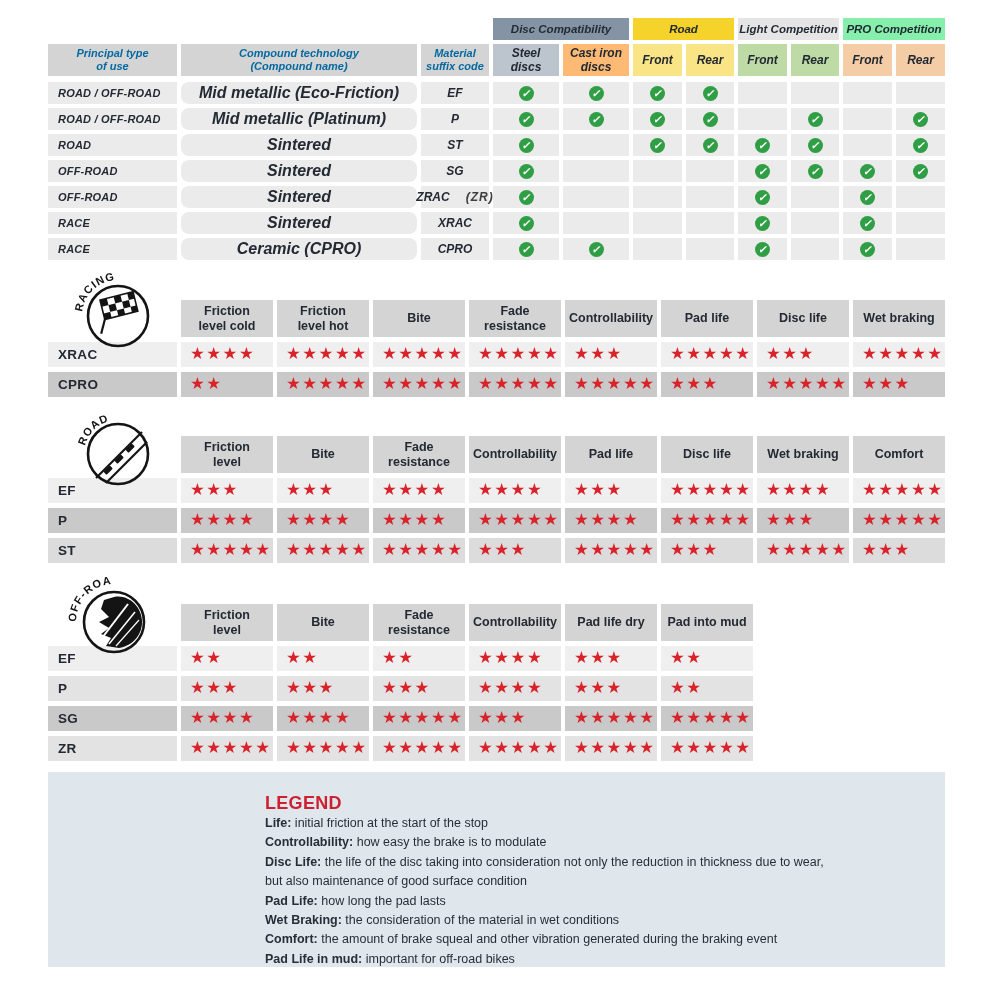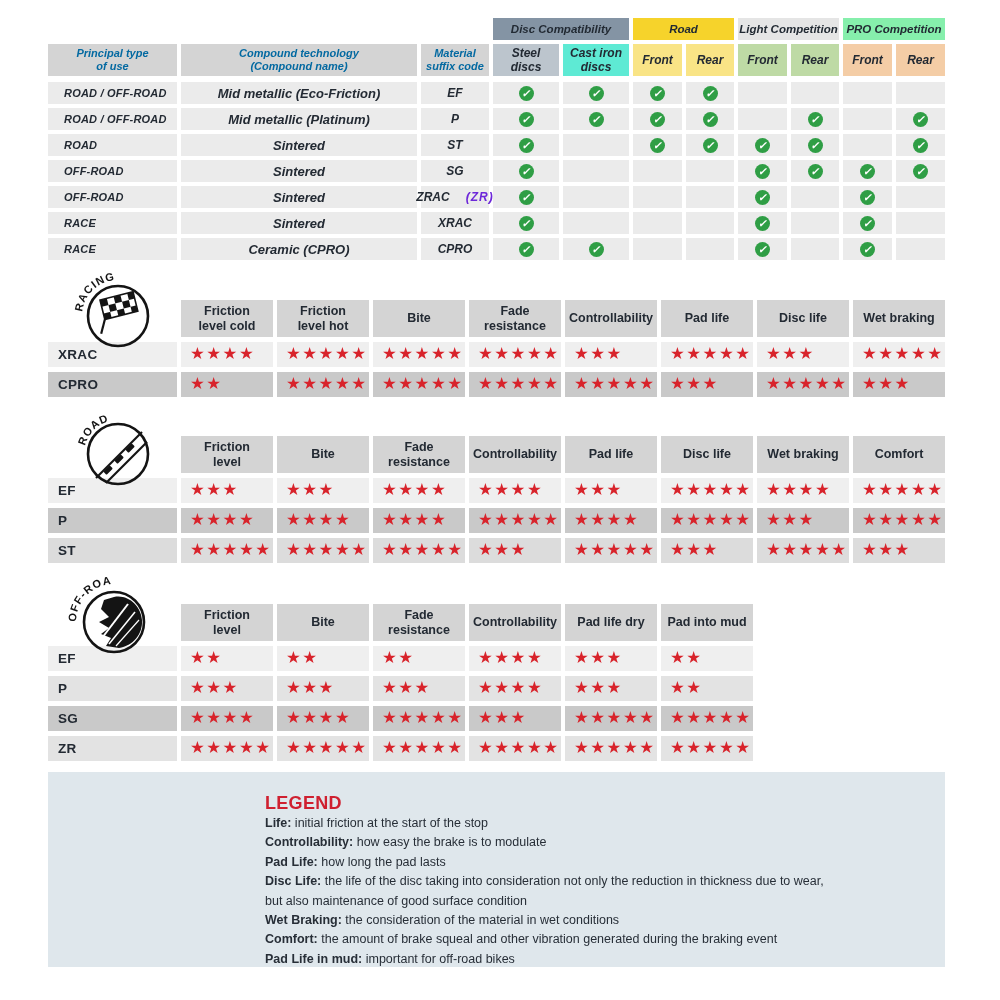--- a/index.html
+++ b/index.html
@@ -15,24 +15,24 @@
   .grid { display:grid; column-gap:4px;
     grid-template-columns:129px 236px 68px 66px 66px 49px 48px 49px 48px 49px 49px;font-style:italic; }
   #compat-group-row { height:22px; margin-bottom:4px; }
   #compat-header-row { height:32px; margin-bottom:6px; }
   #compat-body { grid-auto-rows:22px; row-gap:4px; }
   .cell { display:flex; align-items:center; justify-content:center; text-align:center; }
   .gh { font-weight:bold; font-size:11.5px; color:#222a33; }
   .hdr { background:#d4d4d4; font-weight:bold; font-size:11px; line-height:1.18; white-space:pre-line; color:#0369a1; }
   .sub { font-weight:bold; font-size:12px; line-height:1.18; white-space:pre-line; color:#232a33; }
   .tb { background:#ebebeb; }
-  .use-cell { justify-content:flex-start; padding-left:16px; font-size:11px; font-weight:700; letter-spacing:.2px; }
-  .tech-cell { font-size:13px; font-weight:600; }
+  .use-cell { justify-content:flex-start; padding-left:10px; font-size:11px; font-weight:700; letter-spacing:.2px; }
+  .tech-cell { font-size:16px; font-weight:600;border-radius:8px; }
   .code-cell { font-size:12px; font-weight:700; }
-  .suffix { color:#6d28d9; font-weight:600; margin-left:16px; letter-spacing:1px; }
+  .suffix { color:#404040; font-weight:600; margin-left:16px; letter-spacing:1px; }
   .check { width:15px; height:15px; border-radius:50%; background:#2f9e45; color:#fff;
     font-size:10.5px; font-weight:bold; display:flex; align-items:center; justify-content:center; line-height:1; }
 
   
   .section { position:absolute; left:48px; }
   #sec-racing { top:300px; } #sec-road { top:436px; } #sec-offroad { top:604px; }
   .sec-icon { position:absolute; left:24px; top:-30px; }
   #sec-offroad .sec-icon { left:20px; top:-32px; }
   .rgrid { display:grid; column-gap:4px; row-gap:5px; }
   .hcell { height:37px; background:#d4d4d4; font-weight:bold; font-size:12.5px; line-height:1.15;
@@ -69,21 +69,21 @@
       </div>
     <div id="compat-header-row" class="grid">
         <div class="cell hdr">Principal type
 of use</div>
         <div class="cell hdr">Compound technology
 (Compound name)</div>
         <div class="cell hdr">Material
 suffix code</div>
         <div class="cell sub" style="background: rgb(188, 197, 205);">Steel
 discs</div>
-        <div class="cell sub" style="background: #5eead4;">Cast iron
+        <div class="cell sub" style="background: #fdba74;">Cast iron
 discs</div>
         <div class="cell sub" style="background: rgb(249, 228, 134);">Front</div>
         <div class="cell sub" style="background: rgb(249, 228, 134);">Rear</div>
         <div class="cell sub" style="background: rgb(190, 218, 165);">Front</div>
         <div class="cell sub" style="background: rgb(190, 218, 165);">Rear</div>
         <div class="cell sub" style="background: rgb(244, 205, 166);">Front</div>
         <div class="cell sub" style="background: rgb(244, 205, 166);">Rear</div>
       </div>
     <div id="compat-body" class="grid">
         <div class="cell tb use-cell">ROAD / OFF-ROAD</div>
@@ -512,22 +512,22 @@
           <span class="stars">★★★★★</span>
         </div>
       </div>
   </div>
 
   <div id="legend" class="abs">
     <div id="legend-title">LEGEND</div>
     <div id="legend-items">
         <div class="legend-line"><span class="legend-term">Life:</span><span> initial friction at the start of the stop</span></div>
         <div class="legend-line"><span class="legend-term">Controllability:</span><span> how easy the brake is to modulate</span></div>
-        <div class="legend-line"><span class="legend-term">Pad Life:</span><span> how long the pad lasts</span></div>
         <div class="legend-line"><span class="legend-term">Disc Life:</span><span> the life of the disc taking into consideration not only the reduction in thickness due to wear,
 but also maintenance of good surface condition</span></div>
+        <div class="legend-line"><span class="legend-term">Pad Life:</span><span> how long the pad lasts</span></div>
         <div class="legend-line"><span class="legend-term">Wet Braking:</span><span> the consideration of the material in wet conditions</span></div>
         <div class="legend-line"><span class="legend-term">Comfort:</span><span> the amount of brake squeal and other vibration generated during the braking event</span></div>
         <div class="legend-line"><span class="legend-term">Pad Life in mud:</span><span> important for off-road bikes</span></div>
       </div>
   </div>
 
 </div>
 
 </body></html>

